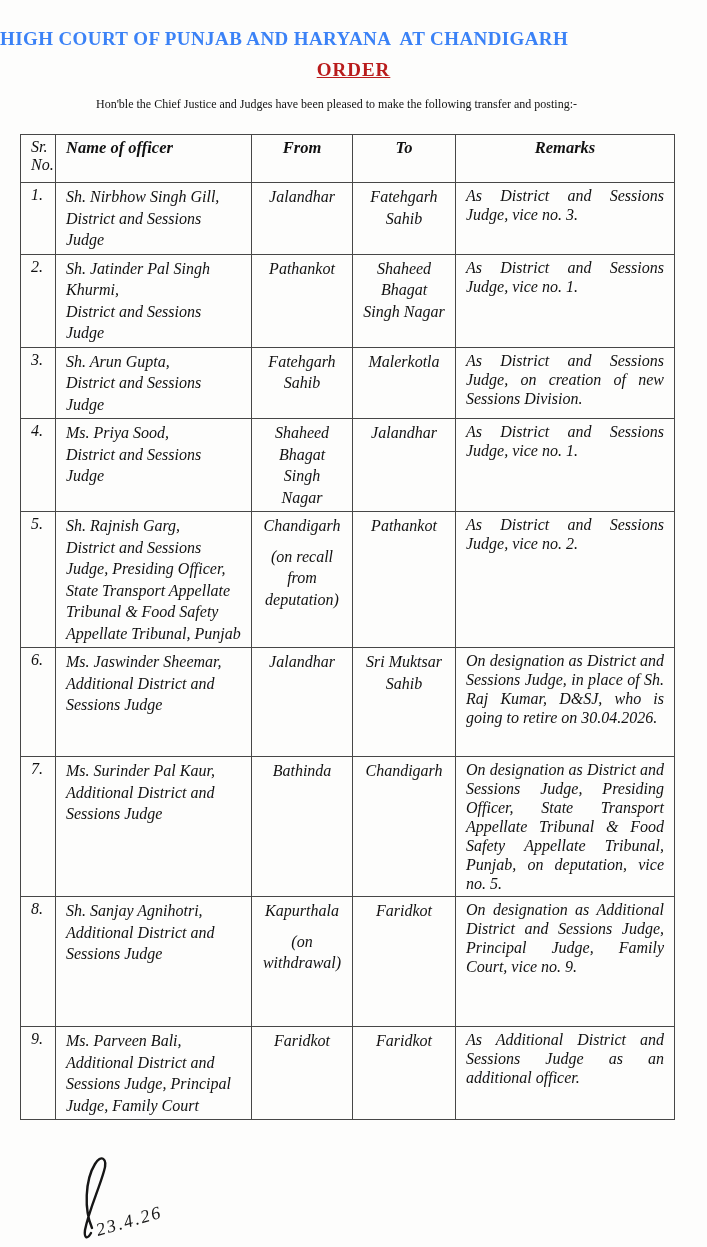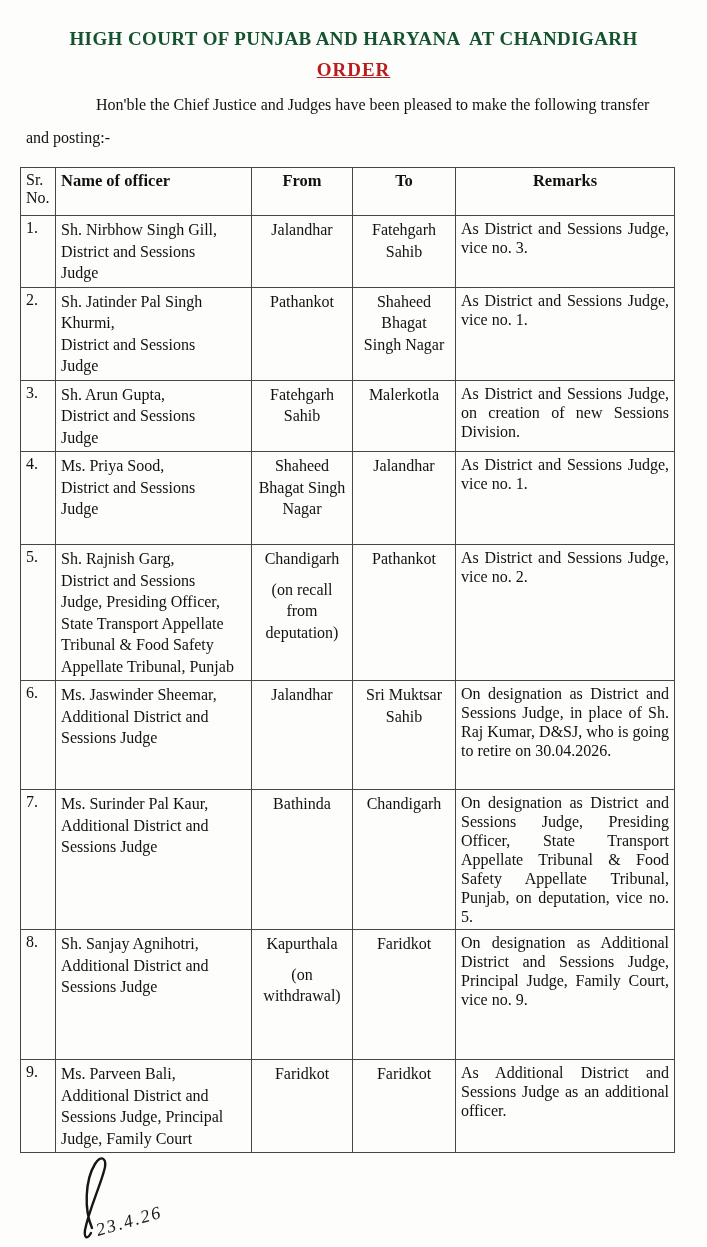--- a/index.html
+++ b/index.html
@@ -8,60 +8,60 @@
     width: 707px; height: 1247px;
     font-family: "Liberation Serif", serif;
     color: #111111;
     overflow: hidden;
     position: relative;
     background: #fdfdfc;
   }
   .doc { padding-top: 28px; }
 
   .title {
-    text-align: center;
     font-weight: bold;
     font-size: 19px;
     letter-spacing: 0.4px;
     white-space: pre-wrap;
-    color: #14532d;
+    color: #3b82f6;
   }
   .order-heading {
     text-align: center;
     font-weight: bold;
     font-size: 19px;
     letter-spacing: 1px;
     text-decoration: underline;
     margin-top: 9px;
     color: #b91c1c;
   }
   .date-line {
     text-align: right;
     margin: 25px 47px 0 0;
     font-size: 18px;
   }
   .date-line sup { font-size: 11px; }
   .intro {
     margin: 7px 48px 0 26px;
     text-indent: 70px;
-    font-size: 16px;
+    font-size: 12px;
     line-height: 33px;
   }
 
   table.transfer {
     margin: 13px 0 0 20px;
     border-collapse: collapse;
     table-layout: fixed;
     width: 654px;
     font-size: 16px;
   }
   table.transfer td, table.transfer th {
     border: 1px solid #474747;
     vertical-align: top;
-    padding: 3px 5px;
+    padding: 3px 10px;
+    font-style: italic;
   }
   th { font-weight: bold; font-size: 16.5px; }
   th.h-sr { font-weight: normal; text-align: left; white-space: pre-line; font-size: 16px; }
   th.h-name { text-align: left; padding-left: 7px; }
   th.h-from, th.h-to, th.h-remarks { text-align: center; }
 
   td.c-sr { padding-left: 6px; }
   td.c-name { white-space: pre-line; line-height: 21.5px; padding-left: 7px; padding-right: 2px; }
   td.c-from, td.c-to { text-align: center; white-space: pre-line; line-height: 21.5px; padding-top: 4px; }
   td.c-remarks { text-align: justify; line-height: 19px; padding: 4px 7px 3px 7px; }

